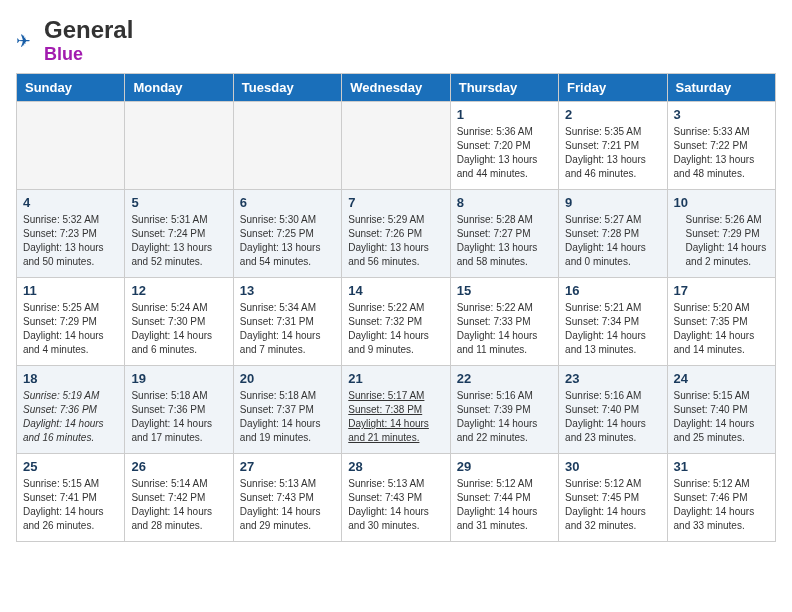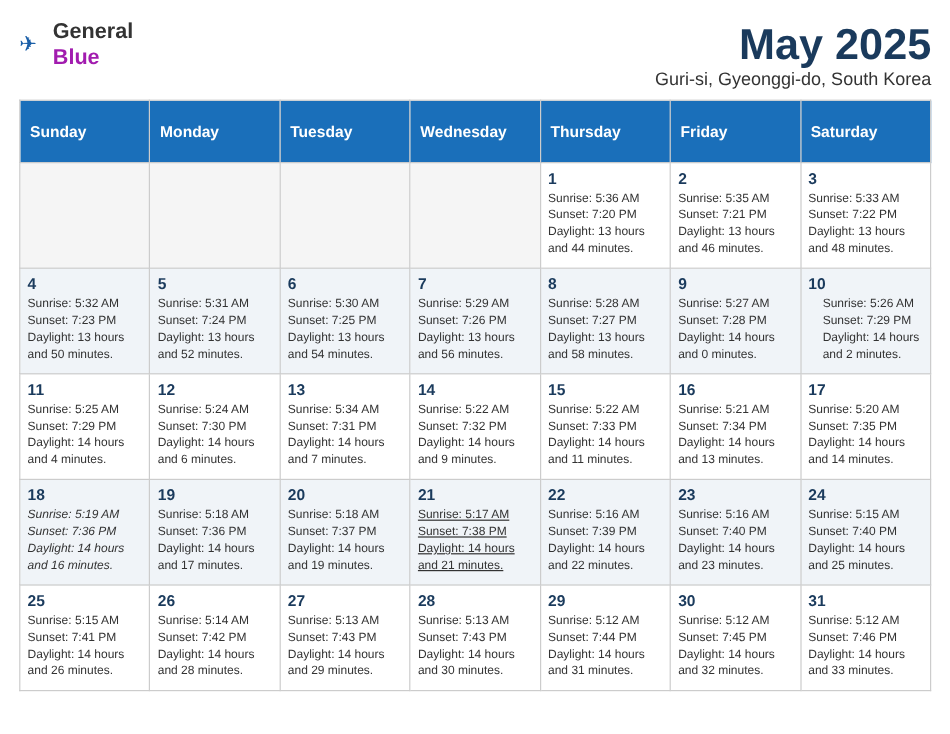--- a/index.html
+++ b/index.html
@@ -39,21 +39,21 @@
     }
     .calendar-table {
       width: 100%;
       border-collapse: collapse;
       table-layout: fixed;
     }
     .calendar-table th {
       background-color: #1a6fba;
       color: #fff;
       text-align: left;
-      padding: 18px 8px;
+      padding: 6px 8px;
       font-size: 13px;
       border: 1px solid #ccc;
     }
     .calendar-table td {
       border: 1px solid #ccc;
       vertical-align: top;
       padding: 5px 6px;
       font-size: 11px;
       color: #333;
       height: 88px;
@@ -79,27 +79,23 @@
   </style>
 </head>
 <body>
 
 <div class="header">
   <div class="logo">
     <svg class="logo-icon" viewBox="0 0 30 30" xmlns="http://www.w3.org/2000/svg">
       <text y="22" font-size="22" fill="#1a5fa8">✈</text>
     </svg>
     <div>
-      <span style="font-size:18px;font-weight:bold;color:#333;">General</span><br>
+      <span style="font-size:24px;font-weight:bold;color:#333;">General</span><br>
       <span style="font-size:18px;font-weight:bold;color:#a21caf;">Blue</span>
     </div>
-  </div>
-  <div class="title-block">
-    <div class="calendar-title">May 2025</div>
-    <div class="calendar-subtitle">Guri-si, Gyeonggi-do, South Korea</div>
   </div>
 </div>
 
 <table class="calendar-table">
   <thead>
     <tr>
     <th>Sunday</th>
         <th>Monday</th>
         <th>Tuesday</th>
         <th>Wednesday</th>

